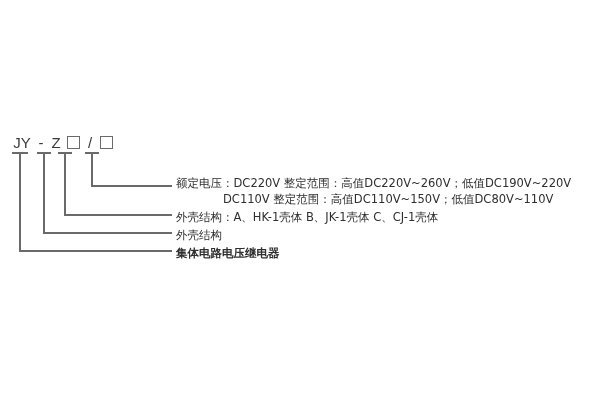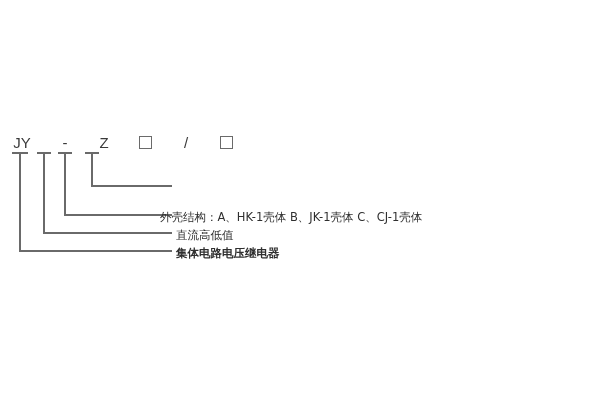--- a/index.html
+++ b/index.html
@@ -26,21 +26,20 @@
     position: absolute;
     left: 10px;
     top: 130px;
     height: 24px;
     display: flex;
     align-items: center;
     font-size: 15px;
     color: #3a3a3a;
     letter-spacing: 0;
     white-space: nowrap;
-    gap: 24px;
   }
   .code-seg {
     display: inline-block;
     text-align: center;
   }
   .code-jy   { width: 24px; }
   .code-dash { width: 14px; }
   .code-z    { width: 16px; }
   .code-slash{ width: 14px; }
   .code-box {
@@ -68,21 +67,21 @@
   .label {
     position: absolute;
     font-size: 11.5px;
     color: #2f2f2f;
     white-space: nowrap;
     line-height: 16px;
     font-family: "DejaVu Sans", "Liberation Sans", sans-serif;
   }
   .label-voltage   { left: 176px; top: 175px; }
   .label-voltage .line2 { padding-left: 47px; }
-  .label-shell     { left: 160px; top: 209px; text-align: center; }
+  .label-shell     { left: 176px; top: 209px; text-align: center; }
   .label-dc        { left: 176px; top: 227px; }
   .label-relay     { left: 176px; top: 245px; font-weight: bold; }
 </style>
 </head>
 <body>
 
 <div id="diagram">
 
   <div class="model-code">
     <span class="code-seg code-jy">JY</span>
@@ -104,18 +103,22 @@
       <polyline points="92,153 92,186 172,186"></polyline>
 
       <polyline points="65,153 65,215 172,215"></polyline>
 
       <polyline points="44,153 44,233 172,233"></polyline>
 
       <polyline points="20,153 20,251 172,251"></polyline>
     </g>
   </svg>
 
+  <div class="label label-voltage">
+    <div class="line1">额定电压：DC220V  整定范围：高值DC220V~260V；低值DC190V~220V</div>
+    <div class="line2">DC110V  整定范围：高值DC110V~150V；低值DC80V~110V</div>
+  </div>
 
   <div class="label label-shell">外壳结构：A、HK-1壳体   B、JK-1壳体    C、CJ-1壳体</div>
-  <div class="label label-dc">直流高低值</div>
+  <div class="label label-dc">外壳结构</div>
   <div class="label label-relay">集体电路电压继电器</div>
 
 </div>
 
 </body></html>

